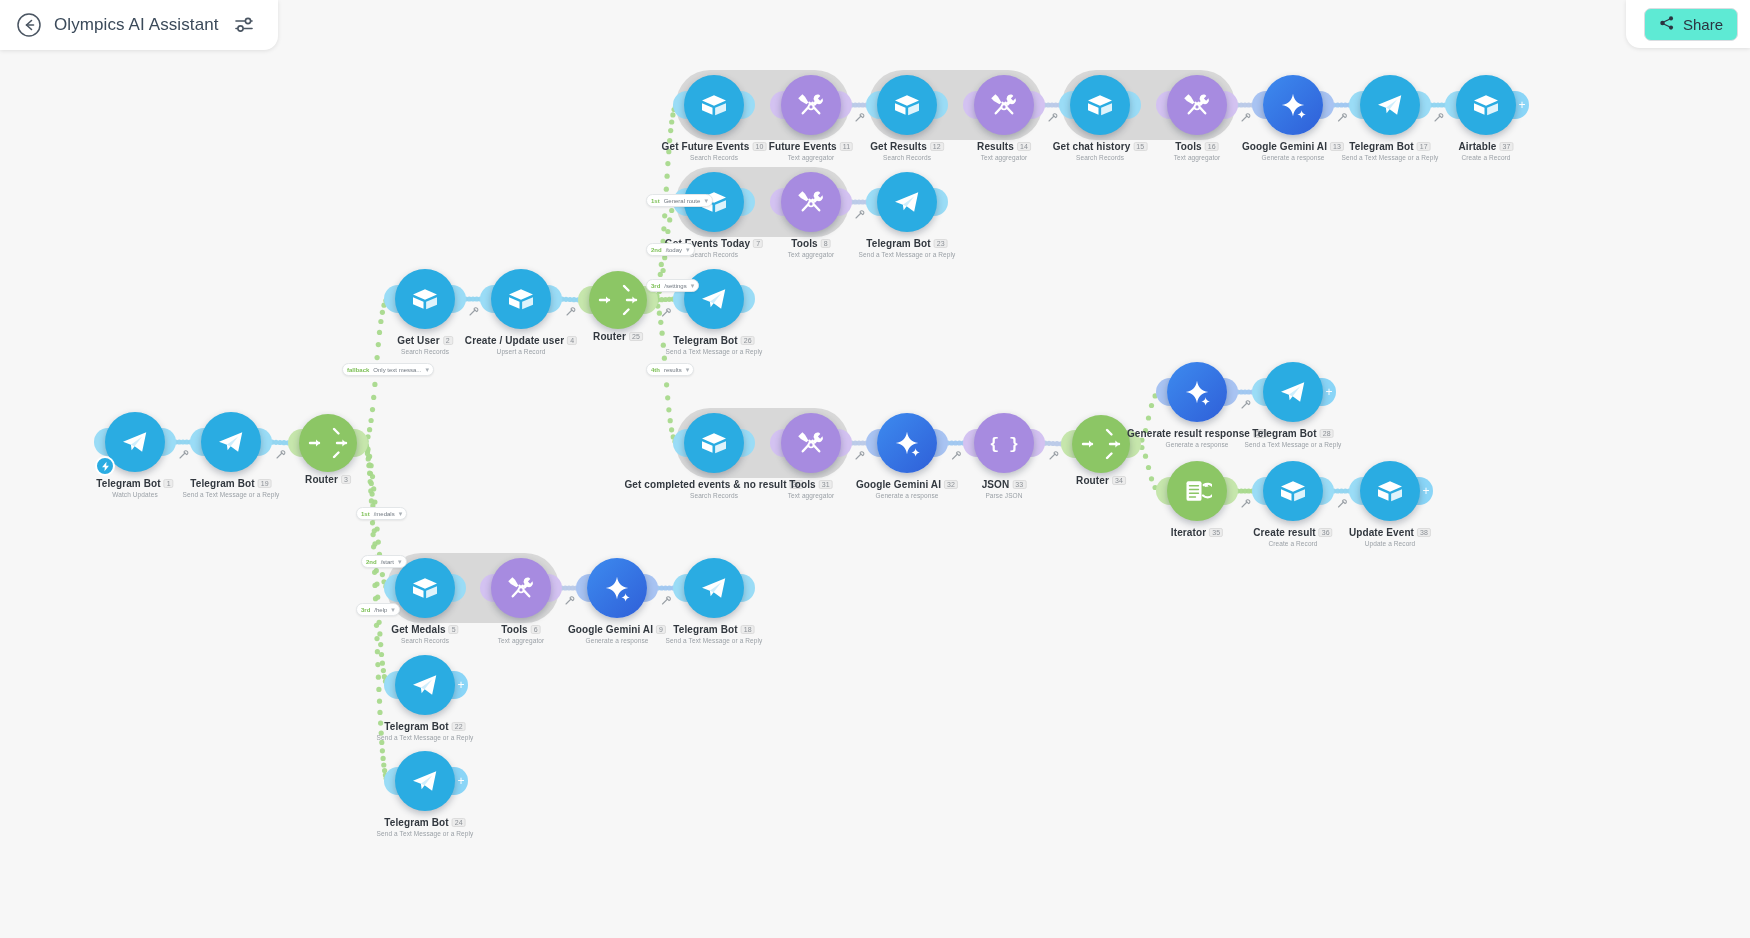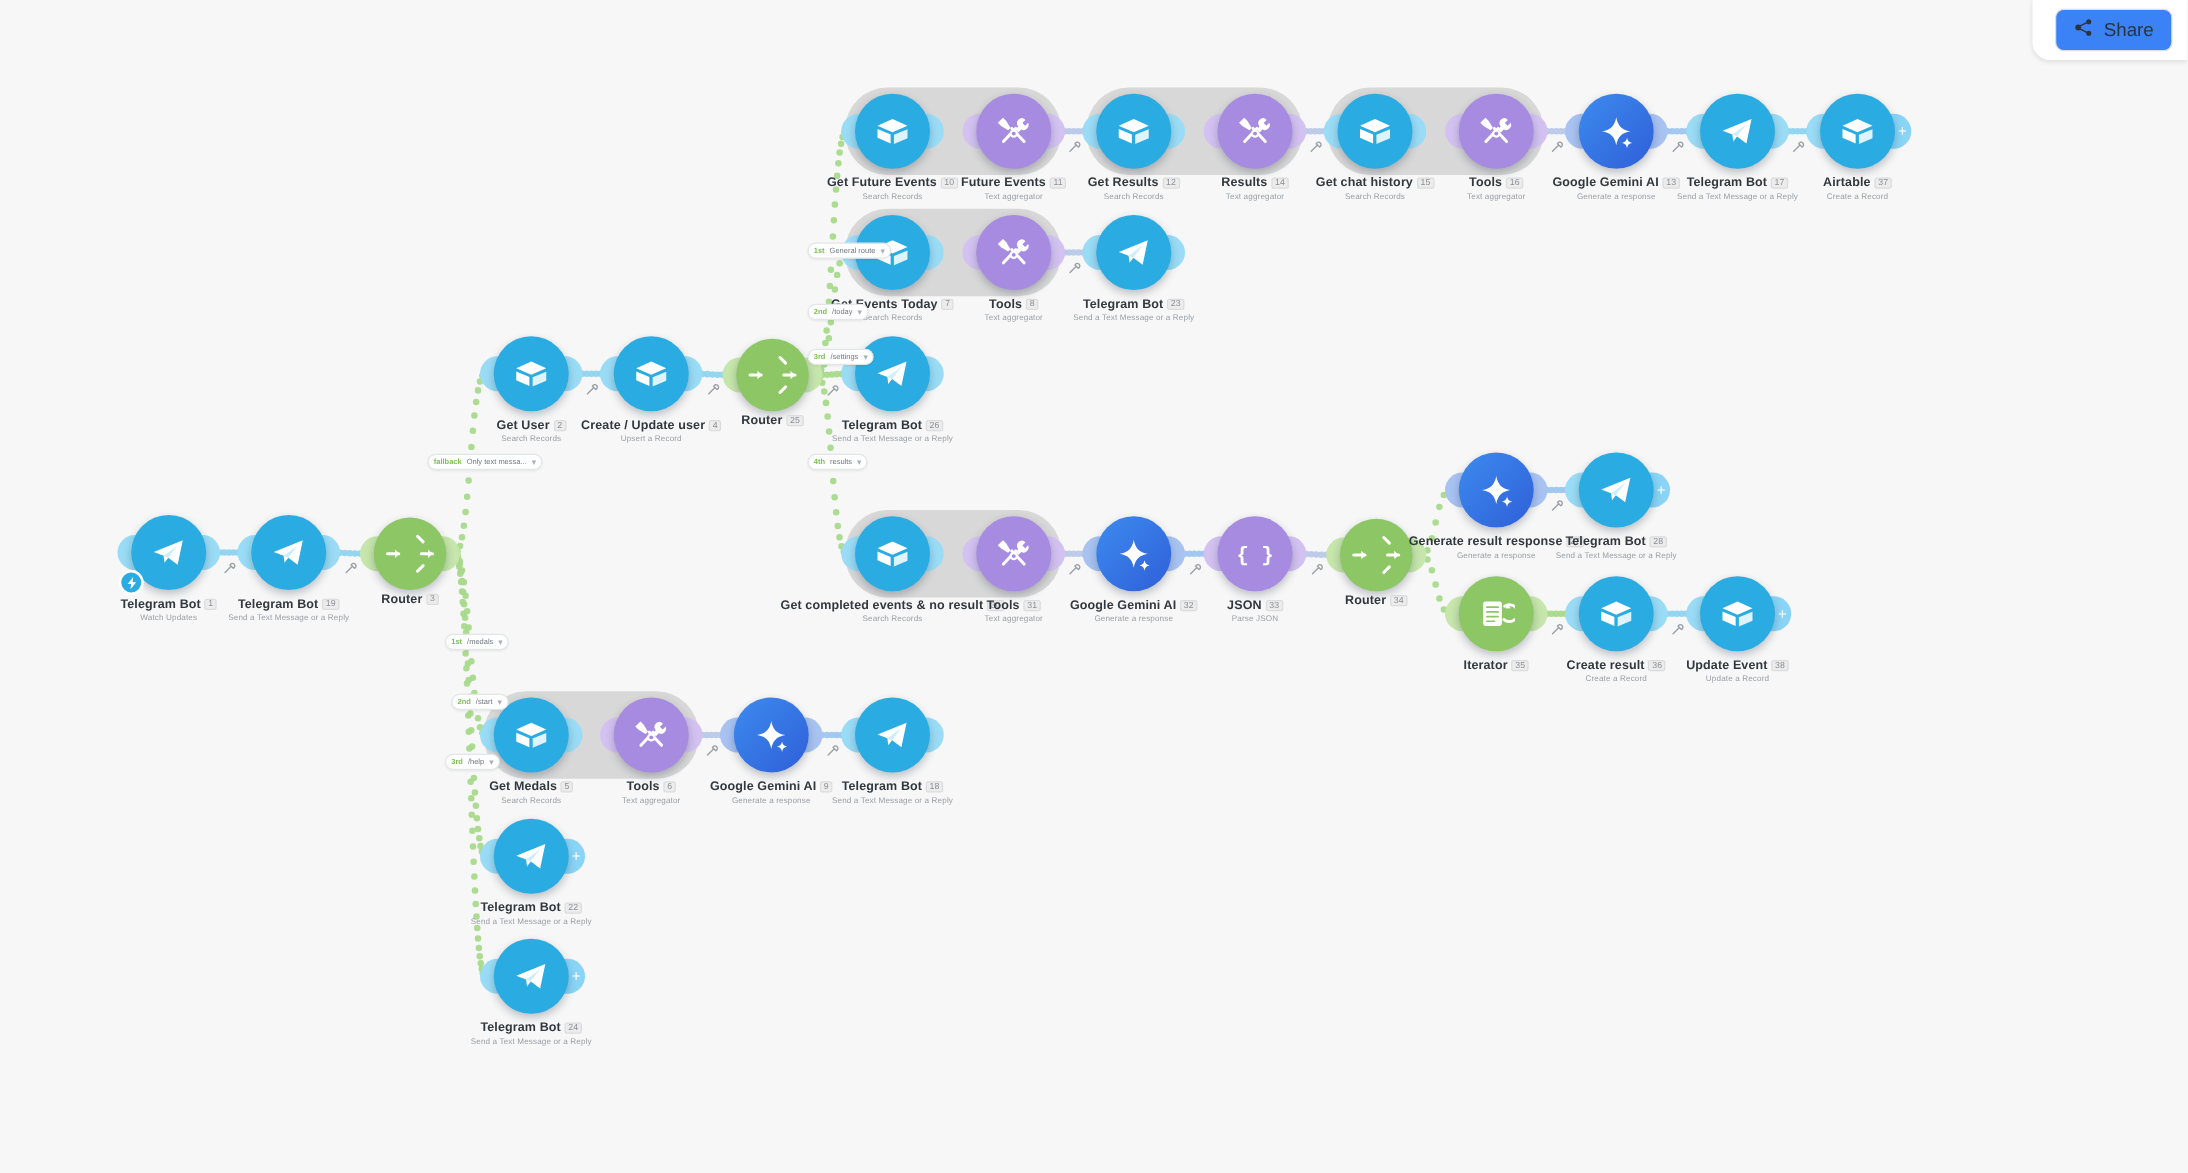--- a/index.html
+++ b/index.html
@@ -27,21 +27,21 @@
 
   .sharebar{
     position:absolute; right:0; top:0; height:48px;
     background:#fff; border-bottom-left-radius:14px;
     display:flex; align-items:center; padding:0 12px 0 18px;
     box-shadow:0 1px 4px rgba(0,0,0,.10); z-index:40;
   }
   .share-btn{
     display:flex; align-items:center; gap:8px;
     border:1px solid #dadde1; border-radius:7px;
-    padding:6px 14px; background:#3b82f6; cursor:pointer;
+    padding:6px 14px; background:#5eead4; cursor:pointer;
     font-size:15px; color:#2c3340;
   }
 
   
   .node{ position:absolute; }
   .bubble{
     position:relative; width:54px; height:54px; border-radius:50%;
     display:flex; align-items:center; justify-content:center;
     box-shadow:0 3px 7px rgba(30,40,60,.28);
     cursor:pointer;
@@ -480,20 +480,38 @@
         <path d="M1050,459 L1055,454 M1054,453 a2,2 0 1 1 2.6,2.6 z" stroke="#9aa0a6" stroke-width="1.1" fill="none"></path>
         <path d="M1242,408 L1247,403 M1246,402 a2,2 0 1 1 2.6,2.6 z" stroke="#9aa0a6" stroke-width="1.1" fill="none"></path>
         <path d="M1242,507 L1247,502 M1246,501 a2,2 0 1 1 2.6,2.6 z" stroke="#9aa0a6" stroke-width="1.1" fill="none"></path>
         <path d="M1338.5,507 L1343.5,502 M1342.5,501 a2,2 0 1 1 2.6,2.6 z" stroke="#9aa0a6" stroke-width="1.1" fill="none"></path>
         <path d="M470,604 L475,599 M474,598 a2,2 0 1 1 2.6,2.6 z" stroke="#9aa0a6" stroke-width="1.1" fill="none"></path>
         <path d="M566,604 L571,599 M570,598 a2,2 0 1 1 2.6,2.6 z" stroke="#9aa0a6" stroke-width="1.1" fill="none"></path>
         <path d="M662.5,604 L667.5,599 M666.5,598 a2,2 0 1 1 2.6,2.6 z" stroke="#9aa0a6" stroke-width="1.1" fill="none"></path>
       </g>
   </svg>
 
+  <div class="titlebar">
+    <span class="back-btn">
+      <svg viewBox="0 0 26 26" width="26" height="26">
+        <circle cx="13" cy="13" r="11" fill="none" stroke="#4a5562" stroke-width="1.5"></circle>
+        <path d="M15.5 8.5 L10.5 13 L15.5 17.5" fill="none" stroke="#4a5562" stroke-width="1.6" stroke-linecap="round" stroke-linejoin="round"></path>
+        <path d="M10.5 13 H17.5" stroke="#4a5562" stroke-width="1.6" stroke-linecap="round"></path>
+      </svg>
+    </span>
+    <span class="scenario-title">Olympics AI Assistant</span>
+    <span class="settings-ico">
+      <svg viewBox="0 0 22 22" width="22" height="22">
+        <line x1="3" y1="7" x2="19" y2="7" stroke="#4a5562" stroke-width="1.6" stroke-linecap="round"></line>
+        <line x1="3" y1="14.5" x2="19" y2="14.5" stroke="#4a5562" stroke-width="1.6" stroke-linecap="round"></line>
+        <circle cx="15" cy="7" r="2.6" fill="#fff" stroke="#4a5562" stroke-width="1.6"></circle>
+        <circle cx="7.5" cy="14.5" r="2.6" fill="#fff" stroke="#4a5562" stroke-width="1.6"></circle>
+      </svg>
+    </span>
+  </div>
 
   <div class="sharebar">
     <button class="share-btn">
       <span>
         <svg viewBox="0 0 18 18" width="16" height="16">
           <circle cx="13.5" cy="3.8" r="2.3" fill="#2c3340"></circle>
           <circle cx="13.5" cy="14.2" r="2.3" fill="#2c3340"></circle>
           <circle cx="4" cy="9" r="2.6" fill="#2c3340"></circle>
           <line x1="5.8" y1="7.6" x2="11.8" y2="4.7" stroke="#2c3340" stroke-width="1.3"></line>
           <line x1="5.8" y1="10.4" x2="11.8" y2="13.3" stroke="#2c3340" stroke-width="1.3"></line>

